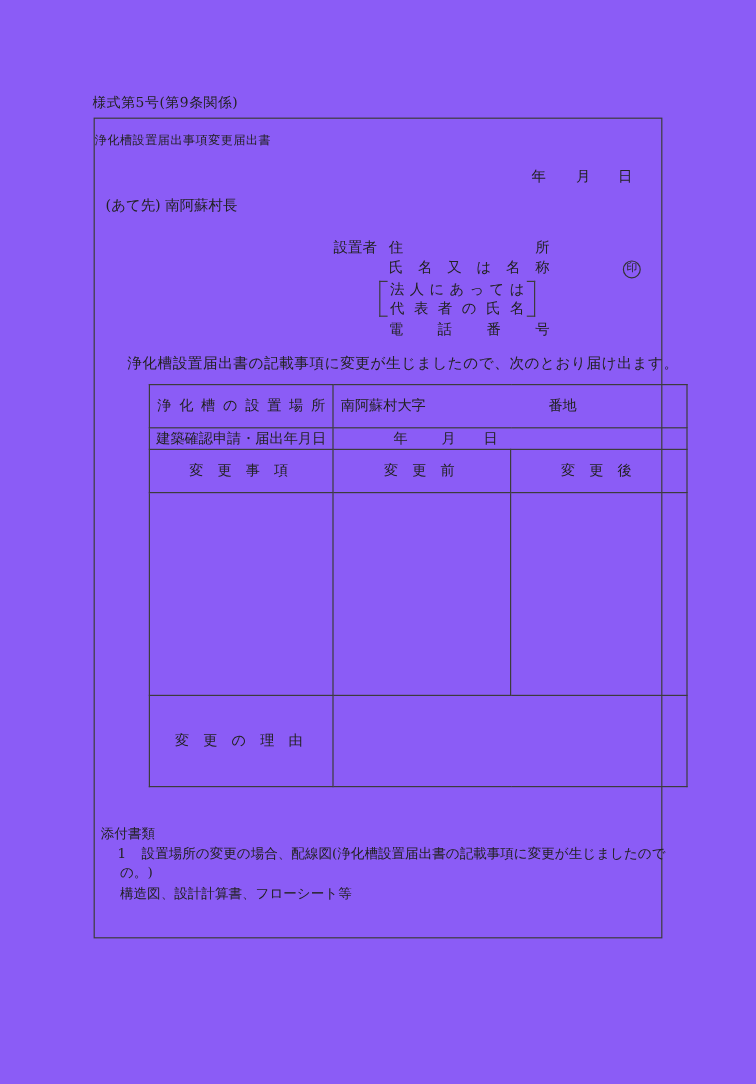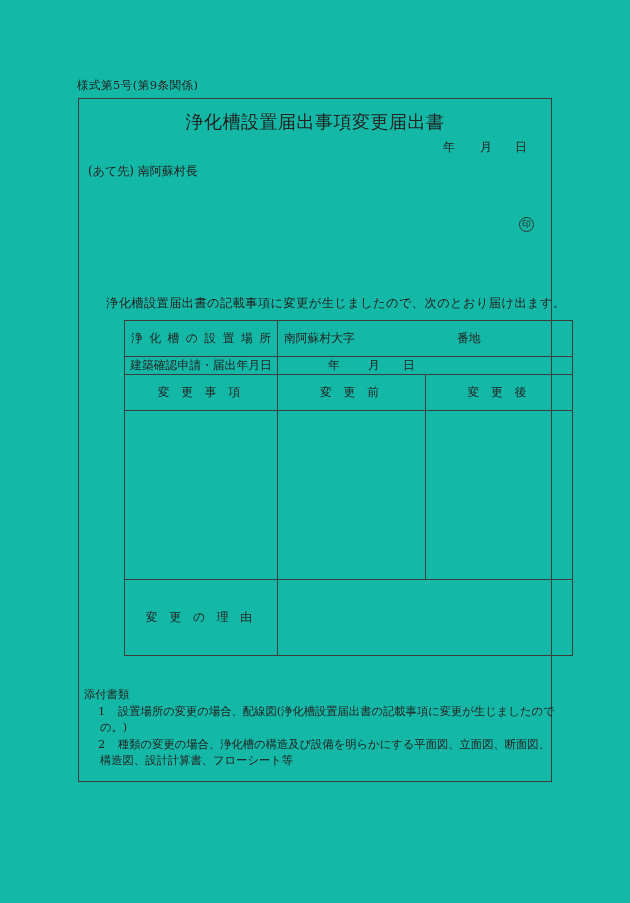--- a/index.html
+++ b/index.html
@@ -2,36 +2,36 @@
 <html><head>
 <meta charset="utf-8">
 <style>
   * { margin: 0; padding: 0; box-sizing: border-box; }
   html, body { background: #fcfcfa; }
   body {
     width: 630px; height: 903px;
     font-family: "DejaVu Serif", "Liberation Serif", serif;
     color: #222;
   }
-  .page { position: relative; width: 630px; height: 903px; background: #14b8a6; overflow: hidden; }
+  .page { position: relative; width: 630px; height: 903px; background: #8b5cf6; overflow: hidden; }
 
   .form-number {
     position: absolute; left: 77px; top: 78px;
     font-size: 11.5px; letter-spacing: 0.5px; white-space: nowrap;
   }
 
   .outer-box {
     position: absolute; left: 78px; top: 98px;
     width: 474px; height: 684px;
     border: 1px solid #3c3c3c;
   }
 
   .title {
     position: absolute; top: 11px; left: 0; width: 100%;
-    text-align: center; font-size: 18px; letter-spacing: 0.5px; white-space: nowrap;
+    text-align: left; font-size: 10px; letter-spacing: 0.5px; white-space: nowrap;
   }
 
   .date-row { position: absolute; top: 40px; left: 0; width: 100%; height: 16px; font-size: 12px; }
   .date-row span { position: absolute; top: 0; }
   .d-year  { left: 364px; }
   .d-month { left: 401px; }
   .d-day   { left: 436px; }
 
   .addressee { position: absolute; top: 64px; left: 9px; font-size: 12px; white-space: nowrap; text-align: center; }
 
@@ -104,20 +104,32 @@
     <div class="title">浄化槽設置届出事項変更届出書</div>
 
     <div class="date-row">
       <span class="d-year">年</span>
       <span class="d-month">月</span>
       <span class="d-day">日</span>
     </div>
 
     <div class="addressee">(あて先) 南阿蘇村長</div>
 
+    <div class="installer">
+      <div class="installer-label">設置者</div>
+      <div class="installer-lines">
+        <div class="il-line jl">住所</div>
+        <div class="il-line jl">氏名又は名称</div>
+        <div class="corp-bracket">
+          <span class="corp-line">法人にあっては</span>
+          <span class="corp-line">代表者の氏名</span>
+        </div>
+        <div class="il-line jl">電話番号</div>
+      </div>
+    </div>
 
     <div class="seal">
       <span>印</span>
     </div>
 
     <div class="intro">浄化槽設置届出書の記載事項に変更が生じましたので、次のとおり届け出ます。</div>
 
     <table class="form-table">
       <colgroup>
           <col class="c1">
@@ -156,20 +168,17 @@
         </tr>
       </tbody>
     </table>
 
     <div class="attachments">
       <div class="att-heading">添付書類</div>
       <div class="att-line">
         <span class="att-num">1</span><span>設置場所の変更の場合、配線図(浄化槽設置届出書の記載事項に変更が生じましたので</span>
       </div>
       <div class="att-cont">の。)</div>
-      <div class="att-line">
-        <span class="att-num">2</span><span>種類の変更の場合、浄化槽の構造及び設備を明らかにする平面図、立面図、断面図、</span>
-      </div>
       <div class="att-cont">構造図、設計計算書、フローシート等</div>
     </div>
 
   </div>
 </div>
 
 </body></html>

